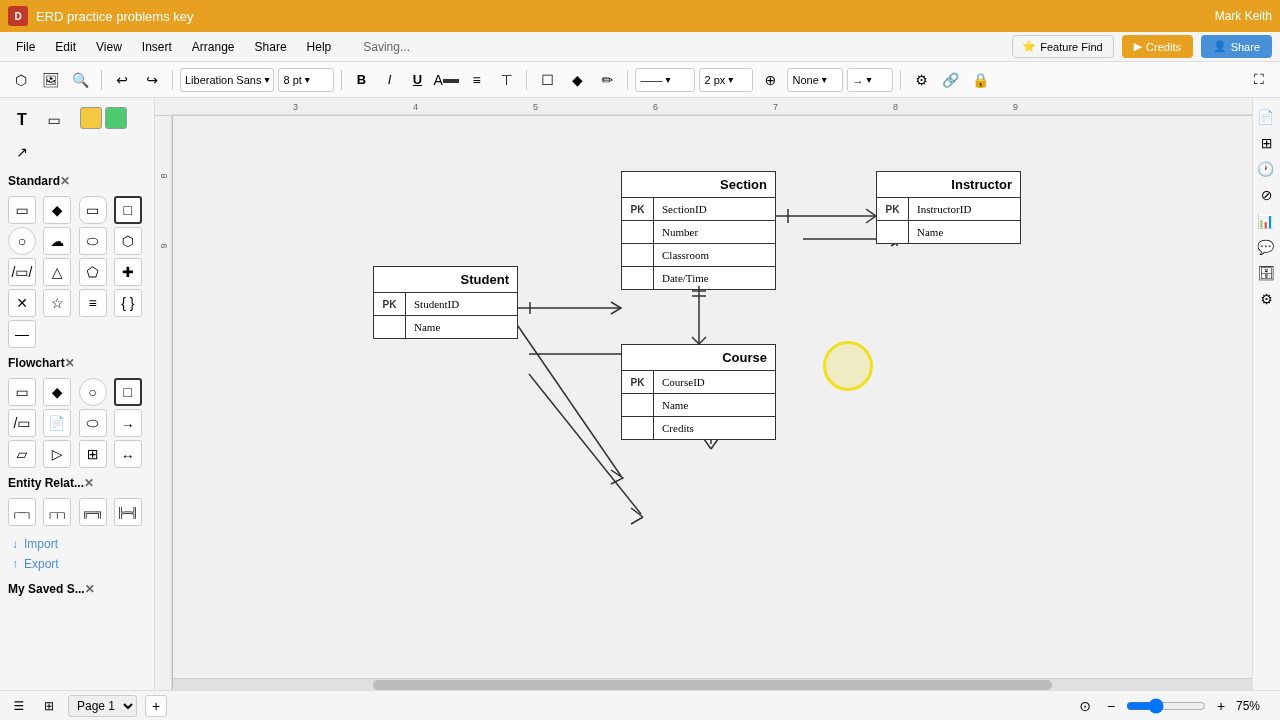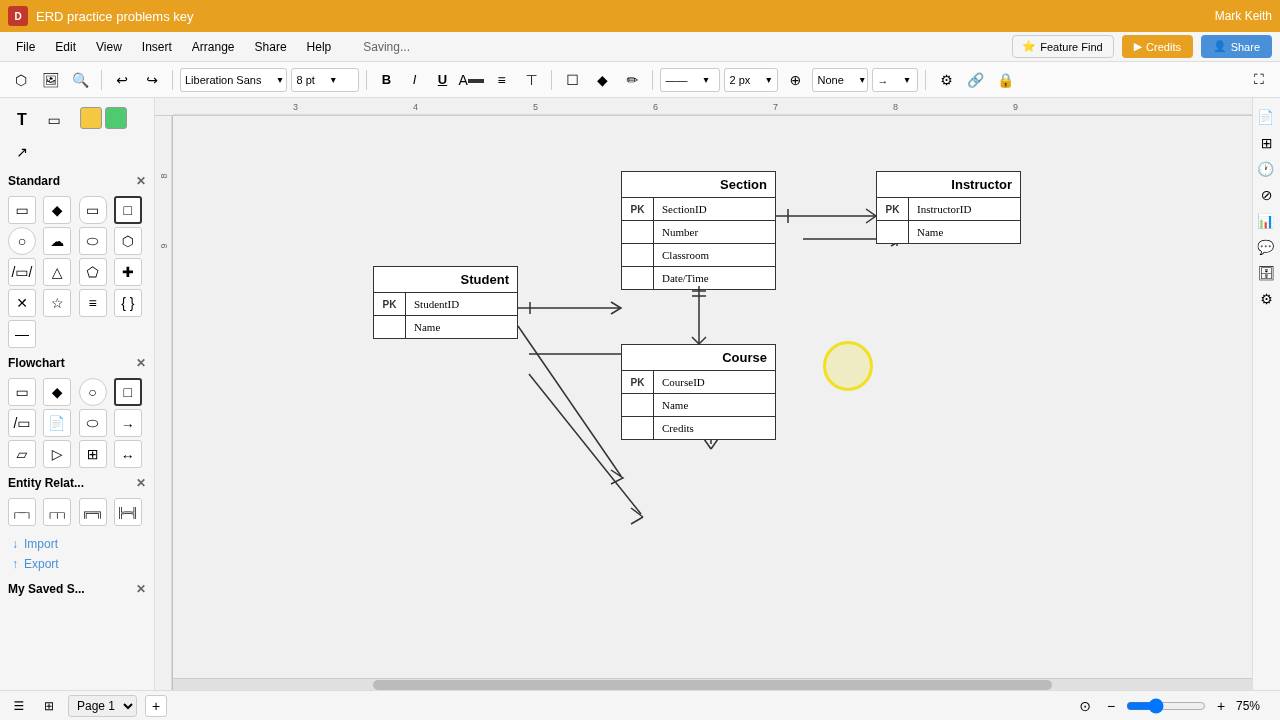--- a/index.html
+++ b/index.html
@@ -30,21 +30,21 @@
     }
     .toolbar-btn { width: 26px; height: 26px; display: flex; align-items: center; justify-content: center; border: none; background: none; cursor: pointer; border-radius: 3px; font-size: 14px; }
     .toolbar-separator { width: 1px; height: 20px; background: #ccc; margin: 0 3px; }
     .dropdown-arrow { font-size: 10px; }
 
     
     #main { display: flex; height: calc(720px - 32px - 30px - 36px - 30px); }
 
     
     #left-panel { width: 155px; background: #f5f5f5; border-right: 1px solid #ddd; overflow-y: auto; padding: 4px 0; }
-    .panel-header { display: flex; align-items: center; justify-content: space-between; padding: 4px 8px; font-size: 12px; font-weight: 600; cursor: pointer; }
+    .panel-header { display: flex; align-items: center; justify-content: flex-start; padding: 4px 8px; font-size: 12px; font-weight: 600; cursor: pointer; }
     .panel-header .close-x { color: #666; font-size: 12px; cursor: pointer; }
     .shapes-grid { display: grid; grid-template-columns: repeat(4, 1fr); gap: 3px; padding: 4px 8px; }
     .shape-btn { width: 28px; height: 28px; display: flex; align-items: center; justify-content: center; border: 1px solid #ccc; background: white; border-radius: 3px; cursor: pointer; font-size: 14px; }
     .tools-row { display: flex; gap: 4px; padding: 4px 8px; }
     .tool-item { width: 28px; height: 28px; display: flex; align-items: center; justify-content: center; cursor: pointer; border: 1px solid transparent; border-radius: 3px; font-size: 14px; }
     .color-items { display: flex; gap: 4px; padding: 0 8px 4px; }
     .color-swatch { width: 22px; height: 22px; border-radius: 3px; border: 1px solid #999; cursor: pointer; }
     .erd-shapes-grid { display: grid; grid-template-columns: repeat(4, 1fr); gap: 3px; padding: 4px 8px; }
     .import-export { padding: 4px 8px; }
     .import-export-btn { display: flex; align-items: center; gap: 6px; padding: 3px 4px; cursor: pointer; font-size: 12px; color: #4a90d9; }
@@ -87,21 +87,21 @@
 
     
     #hscrollbar { height: 12px; background: #e0e0e0; border-top: 1px solid #ccc; }
     .scrollbar-thumb { height: 10px; background: #bbb; border-radius: 6px; margin: 1px 200px 1px 200px; }
 
     
     .fmt-btn { font-weight: bold; width: 24px; height: 24px; border: none; background: none; cursor: pointer; border-radius: 3px; font-size: 13px; }
     .fmt-btn.italic { font-style: italic; font-weight: normal; }
     .fmt-btn.underline { text-decoration: underline; }
 
-    .toolbar-dropdown { display: flex; align-items: center; border: 1px solid #ccc; border-radius: 3px; height: 24px; padding: 0 4px; background: white; gap: 16px; cursor: pointer; font-size: 11px; }
+    .toolbar-dropdown { display: flex; align-items: center; border: 1px solid #ccc; border-radius: 3px; height: 24px; padding: 0 4px; background: white; gap: 3px; cursor: pointer; font-size: 11px; }
     .toolbar-color-bar { width: 18px; height: 4px; background: #333; margin-top: 2px; }
 
     .connector-line { stroke: #333; stroke-width: 1.5; fill: none; }
 
   </style>
 </head>
 <body>
 
 <div id="titlebar">
   <div class="app-icon">D</div>
@@ -139,21 +139,21 @@
   <button class="toolbar-btn">🖼</button>
   <button class="toolbar-btn">🔍</button>
   <div class="toolbar-separator"></div>
   <button class="toolbar-btn">↩</button>
   <button class="toolbar-btn">↪</button>
   <div class="toolbar-separator"></div>
   <div class="toolbar-dropdown">
     <span>Liberation Sans</span>
     <span class="dropdown-arrow">▾</span>
   </div>
-  <div class="toolbar-dropdown" style="width:68px">
+  <div class="toolbar-dropdown" style="width:56px">
     <span>8 pt</span>
     <span class="dropdown-arrow">▾</span>
   </div>
   <div class="toolbar-separator"></div>
   <button class="fmt-btn">B</button>
   <button class="fmt-btn italic">I</button>
   <button class="fmt-btn underline">U</button>
   <button class="toolbar-btn" style="position:relative;">
     <span>A</span>
     <div class="toolbar-color-bar"></div>

